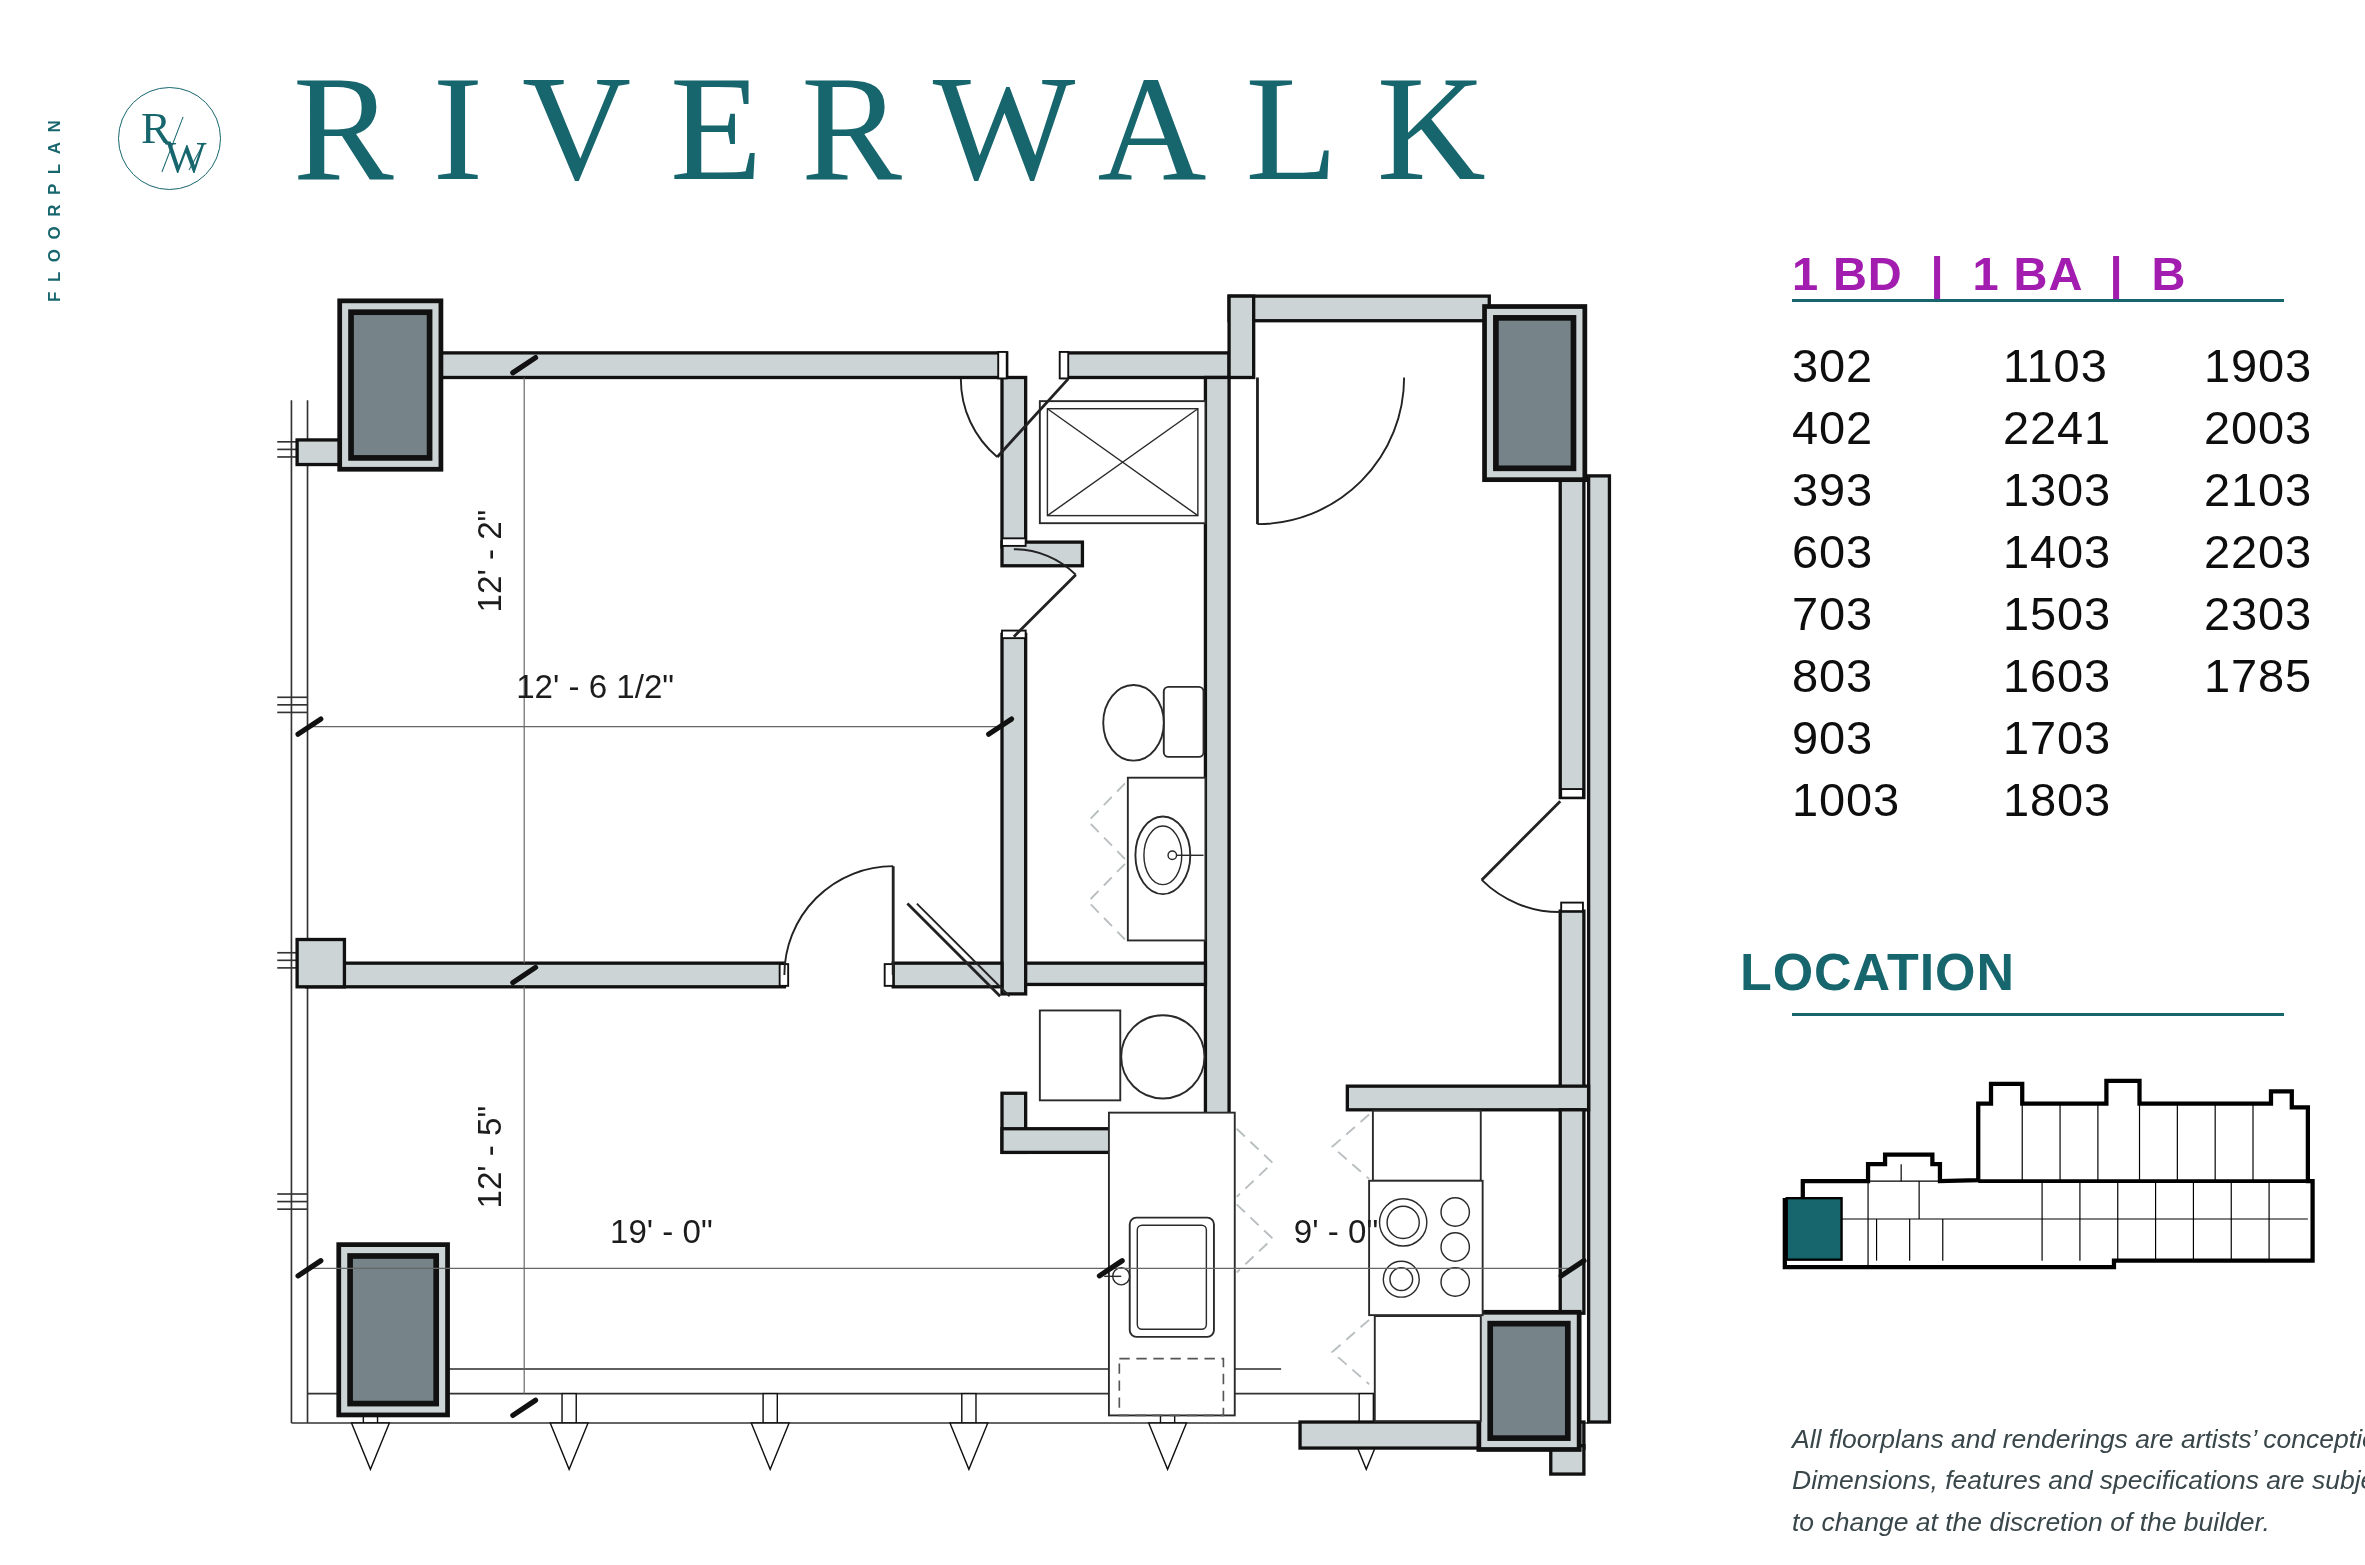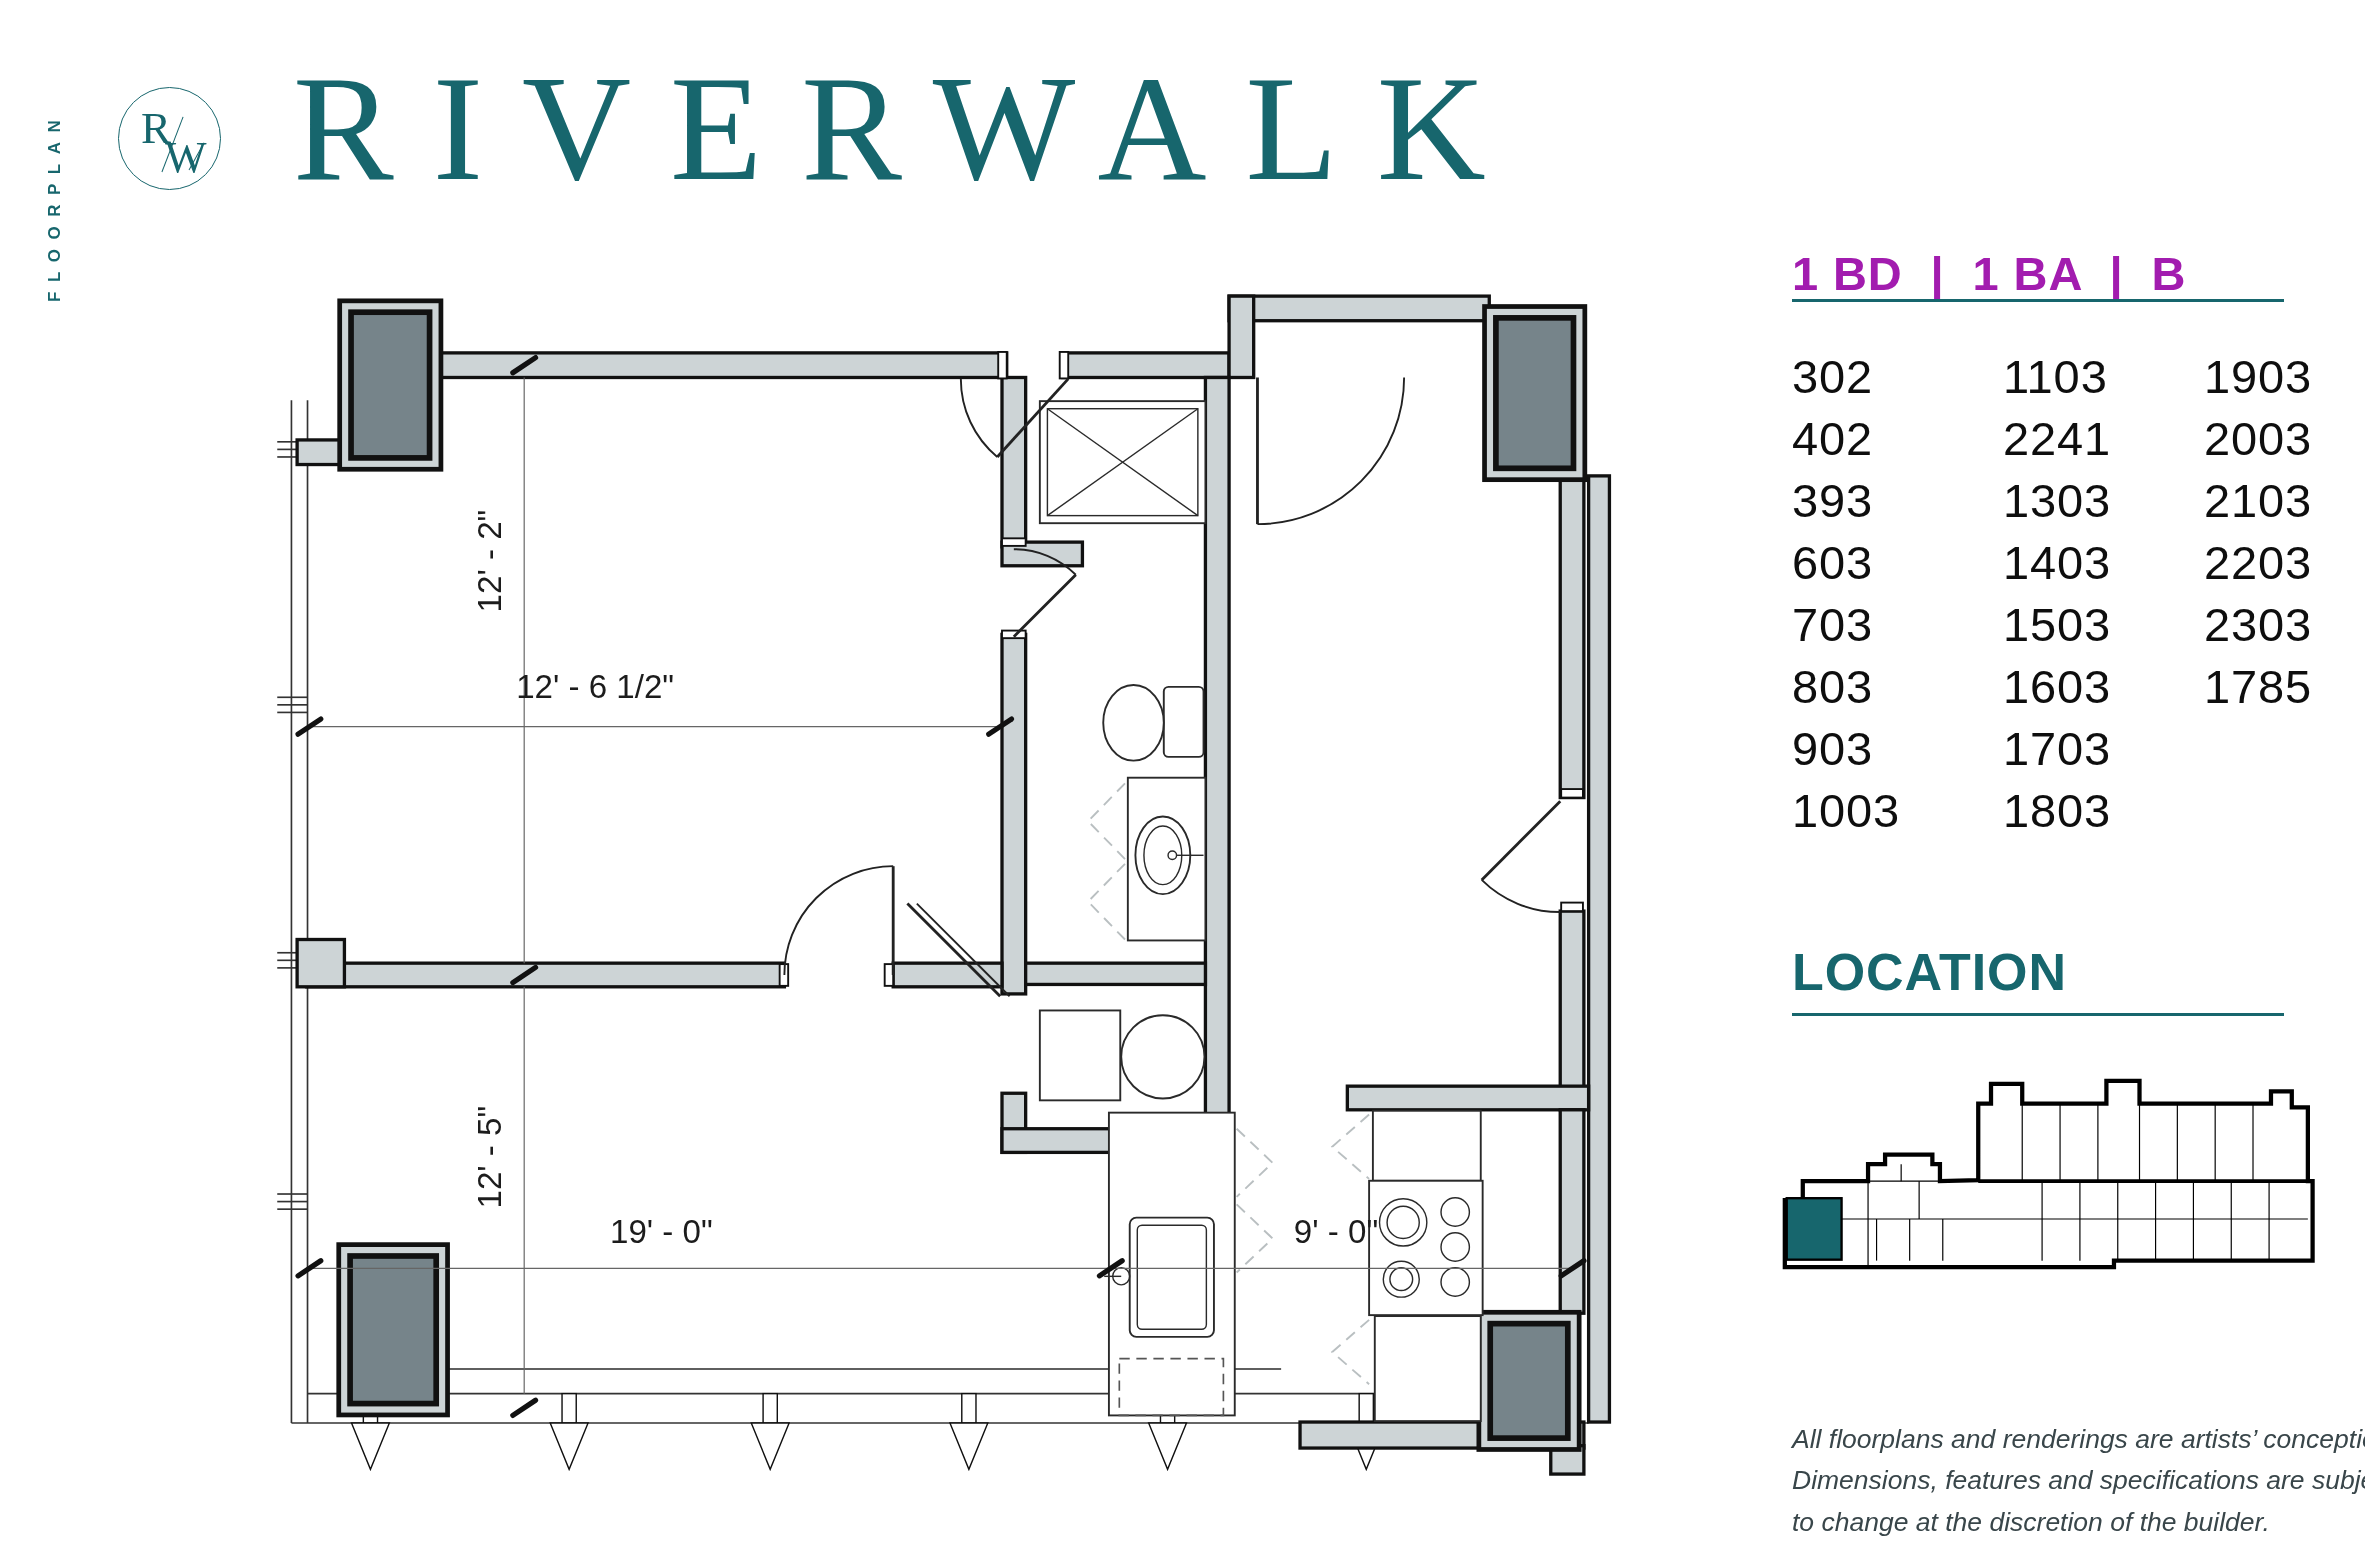--- a/index.html
+++ b/index.html
@@ -36,29 +36,29 @@
   }
 
   
   .unit-header {
     position:absolute; left:1792px; top:246px;
     font-size:47px; font-weight:700; letter-spacing:0.9px; color:#a21caf; white-space:pre;
   }
   .rule { position:absolute; height:3.3px; background:#17666d; }
   .rule-units { left:1792px; top:299px; width:492px; }
   .unit-grid { position:absolute; left:1792px; top:335px; width:558px; }
-  .unit-col { position:absolute; top:11px; }
+  .unit-col { position:absolute; top:0; }
   .unit-col-1 { left:0; }
   .unit-col-2 { left:211px; }
   .unit-col-3 { left:412px; }
   .unit-cell { height:62px; line-height:62px; font-size:47px; letter-spacing:0.9px; color:#0e0e0e; }
 
   
   .location-header {
-    position:absolute; left:1792px; top:942px;
+    position:absolute; left:1740px; top:942px;
     font-size:52px; font-weight:700; letter-spacing:0.9px; color:#17666d;
   }
   .rule-location { left:1792px; top:1013px; width:492px; }
   .keyplan { position:absolute; left:1777px; top:1062px; }
 
   
   .disclaimer {
     position:absolute; left:1792px; top:1419px; width:615px;
     font-size:26.5px; font-style:italic; color:#39464a; line-height:1.56;
   }

